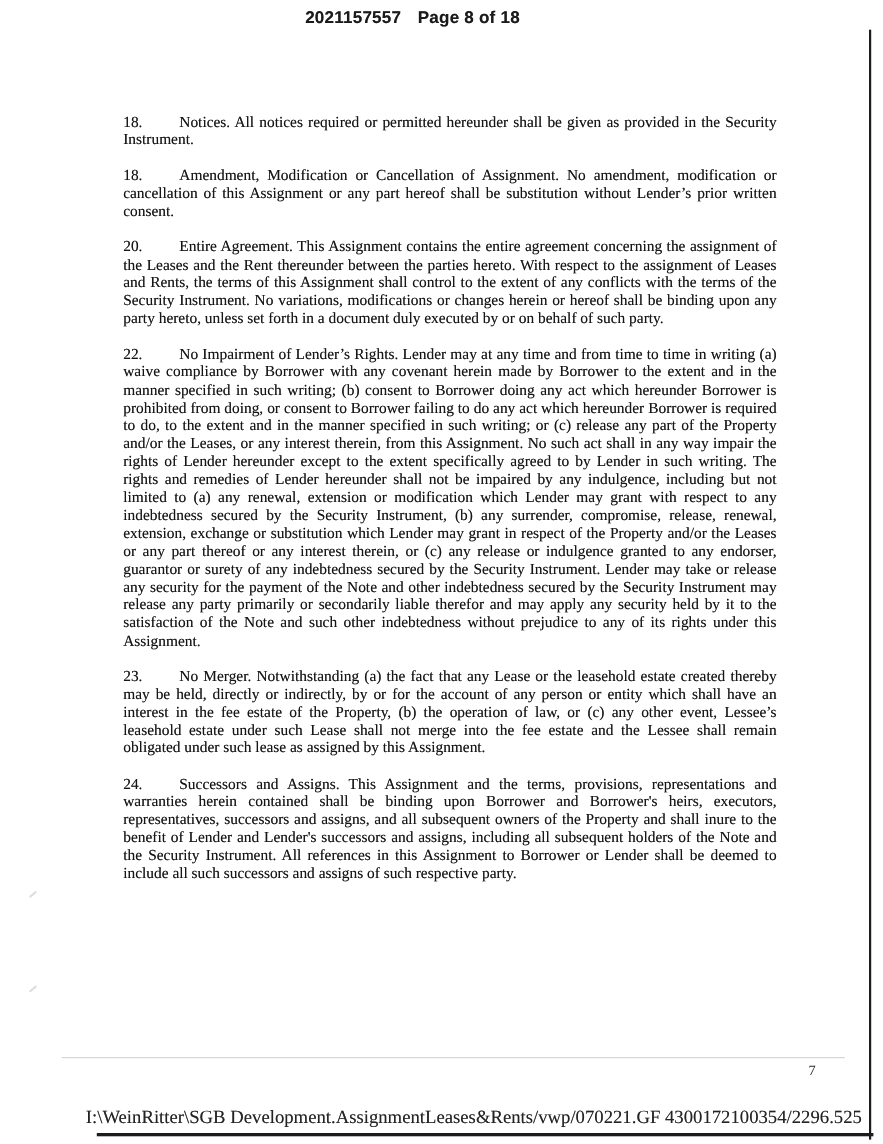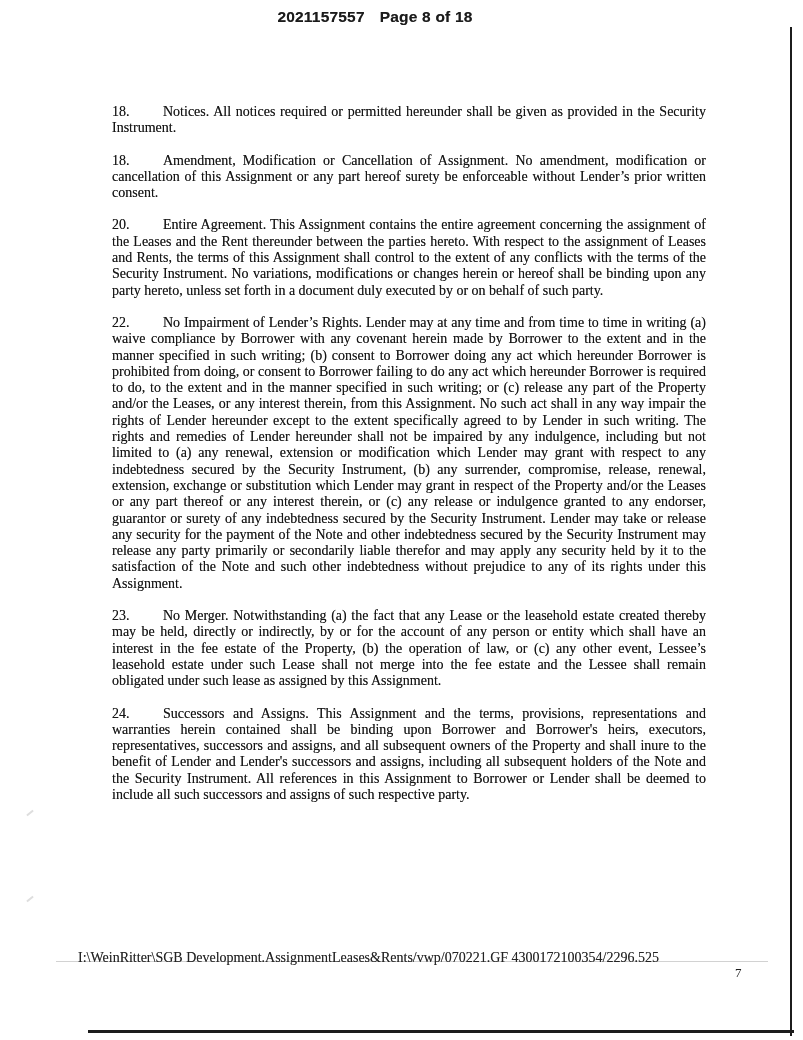--- a/index.html
+++ b/index.html
@@ -36,22 +36,22 @@
     font-size: 14px;
     line-height: 16.3px;
     margin-bottom: 16px;
     text-shadow: 0 0 0.45px rgba(0,0,0,0.55);
     margin-left: 15px;
   }
   .pnum { display: inline-block; width: 51px; }
   .page-footer-ref {
     position: absolute;
     left: 78px;
-    top: 950px;
-    font-size: 14px;
+    top: 1006px;
+    font-size: 17px;
     color: #242424;
     text-shadow: 0 0 0.3px rgba(0,0,0,0.4);
     white-space: nowrap;
     text-align: right;
   }
   .page-footer-num {
     position: absolute;
     left: 735px;
     top: 965px;
     font-size: 13px;
@@ -93,21 +93,21 @@
 </style>
 </head>
 <body>
 
 <div class="page-header">
   <span class="doc-number">2021157557</span><span>Page 8 of 18</span>
 </div>
 
 <div class="document-body">
   <p class="para"><span class="pnum">18.</span><span>Notices. All notices required or permitted hereunder shall be given as provided in the Security Instrument.</span></p>
-  <p class="para"><span class="pnum">18.</span><span>Amendment, Modification or Cancellation of Assignment. No amendment, modification or cancellation of this Assignment or any part hereof surety be enforceable without Lender’s prior written consent.</span></p>
+  <p class="para"><span class="pnum">18.</span><span>Amendment, Modification or Cancellation of Assignment. No amendment, modification or cancellation of this Assignment or any part hereof shall be substitution without Lender’s prior written consent.</span></p>
   <p class="para"><span class="pnum">20.</span><span>Entire Agreement. This Assignment contains the entire agreement concerning the assignment of the Leases and the Rent thereunder between the parties hereto. With respect to the assignment of Leases and Rents, the terms of this Assignment shall control to the extent of any conflicts with the terms of the Security Instrument. No variations, modifications or changes herein or hereof shall be binding upon any party hereto, unless set forth in a document duly executed by or on behalf of such party.</span></p>
   <p class="para"><span class="pnum">22.</span><span>No Impairment of Lender’s Rights. Lender may at any time and from time to time in writing (a) waive compliance by Borrower with any covenant herein made by Borrower to the extent and in the manner specified in such writing; (b) consent to Borrower doing any act which hereunder Borrower is prohibited from doing, or consent to Borrower failing to do any act which hereunder Borrower is required to do, to the extent and in the manner specified in such writing; or (c) release any part of the Property and/or the Leases, or any interest therein, from this Assignment. No such act shall in any way impair the rights of Lender hereunder except to the extent specifically agreed to by Lender in such writing. The rights and remedies of Lender hereunder shall not be impaired by any indulgence, including but not limited to (a) any renewal, extension or modification which Lender may grant with respect to any indebtedness secured by the Security Instrument, (b) any surrender, compromise, release, renewal, extension, exchange or substitution which Lender may grant in respect of the Property and/or the Leases or any part thereof or any interest therein, or (c) any release or indulgence granted to any endorser, guarantor or surety of any indebtedness secured by the Security Instrument. Lender may take or release any security for the payment of the Note and other indebtedness secured by the Security Instrument may release any party primarily or secondarily liable therefor and may apply any security held by it to the satisfaction of the Note and such other indebtedness without prejudice to any of its rights under this Assignment.</span></p>
   <p class="para"><span class="pnum">23.</span><span>No Merger. Notwithstanding (a) the fact that any Lease or the leasehold estate created thereby may be held, directly or indirectly, by or for the account of any person or entity which shall have an interest in the fee estate of the Property, (b) the operation of law, or (c) any other event, Lessee’s leasehold estate under such Lease shall not merge into the fee estate and the Lessee shall remain obligated under such lease as assigned by this Assignment.</span></p>
   <p class="para"><span class="pnum">24.</span><span>Successors and Assigns. This Assignment and the terms, provisions, representations and warranties herein contained shall be binding upon Borrower and Borrower's heirs, executors, representatives, successors and assigns, and all subsequent owners of the Property and shall inure to the benefit of Lender and Lender's successors and assigns, including all subsequent holders of the Note and the Security Instrument. All references in this Assignment to Borrower or Lender shall be deemed to include all such successors and assigns of such respective party.</span></p>
 </div>
 
 <div class="footer-rule"></div>
 <div class="page-footer-ref">I:\WeinRitter\SGB Development.AssignmentLeases&amp;Rents/vwp/070221.GF 4300172100354/2296.525</div>
 <div class="page-footer-num">7</div>
 

